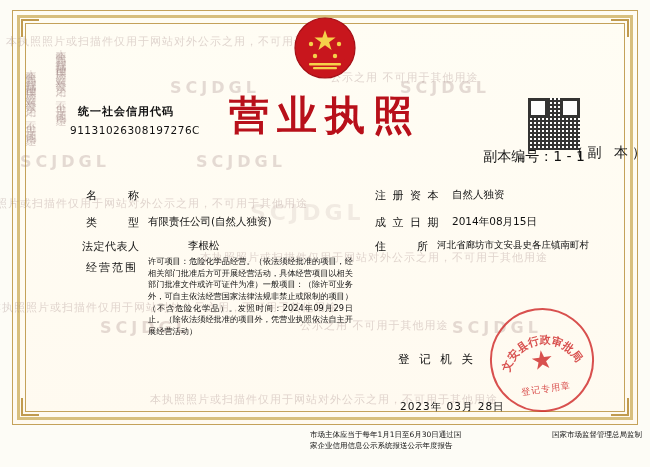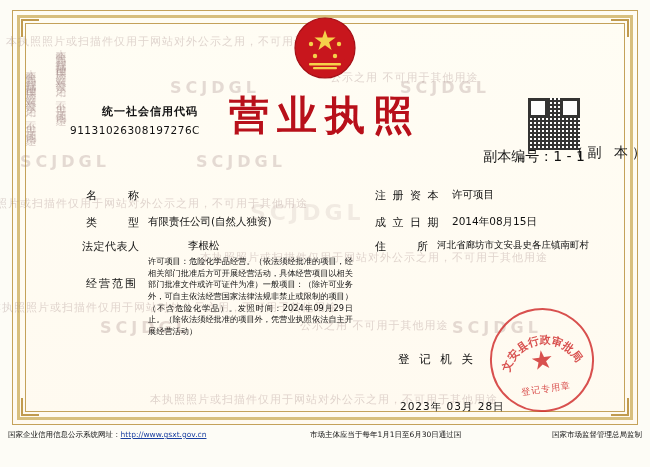--- a/index.html
+++ b/index.html
@@ -132,21 +132,20 @@
   }
   
   .code-label {
     position: absolute;
     left: 78px;
     top: 104px;
     font-size: 11px;
     letter-spacing: 1px;
     color: #111;
     font-weight: bold;
-    margin-left: 24px;
   }
   .code-value {
     position: absolute;
     left: 70px;
     top: 124px;
     font-size: 10.5px;
     letter-spacing: 0.5px;
     color: #111;
   }
   
@@ -359,25 +358,25 @@
 
     <div class="field-label" style="left:86px; top:188px;">名　　称</div>
 
     <div class="field-label" style="left:86px; top:215px;">类　　型</div>
     <div class="field-value" style="left:148px; top:215px;">有限责任公司(自然人独资)</div>
 
     <div class="field-label" style="left:82px; top:239px; letter-spacing:0.5px;">法定代表人</div>
     <div class="field-value" style="left:148px; top:239px;"></div>
     <div class="field-value" style="left:148px; top:239px;margin-left:40px;">李根松</div>
 
-    <div class="field-label" style="left:86px; top:260px; letter-spacing:2px;margin-top:16px;">经营范围</div>
+    <div class="field-label" style="left:86px; top:260px; letter-spacing:2px;">经营范围</div>
     <div class="scope-value">许可项目：危险化学品经营。（依法须经批准的项目，经相关部门批准后方可开展经营活动，具体经营项目以相关部门批准文件或许可证件为准）一般项目：（除许可业务外，可自主依法经营国家法律法规非禁止或限制的项目）（不含危险化学品）。发照时间：2024年09月29日止。（除依法须经批准的项目外，凭营业执照依法自主开展经营活动）</div>
 
     <div class="field-label" style="left:375px; top:188px; letter-spacing:1.5px;">注 册 资 本</div>
-    <div class="field-value" style="left:452px; top:188px;">许可项目</div>
+    <div class="field-value" style="left:452px; top:188px;">自然人独资</div>
 
     <div class="field-label" style="left:375px; top:215px; letter-spacing:1.5px;">成 立 日 期</div>
     <div class="field-value" style="left:452px; top:215px;">2014年08月15日</div>
 
     <div class="field-label" style="left:375px; top:239px;">住　　所</div>
     <div class="field-value" style="left:437px; top:239px; font-size:9.5px;">河北省廊坊市文安县史各庄镇南町村</div>
 
     <div class="reg-authority-label">登 记 机 关</div>
     <div class="issue-date">2023年  03月  28日</div>
 
@@ -390,24 +389,22 @@
           <textPath href="#arcTop" startOffset="50%">文安县行政审批局</textPath>
         </text>
       </svg>
       <div class="seal-star">★</div>
       <div class="seal-bottom">登记专用章</div>
     </div>
 
   </div>
 
   <div class="footer">
-    <div class="footer-left">
-      <span>国家企业信用信息公示系统网址：</span><a href="#">http://www.gsxt.gov.cn</a>
-    </div>
     <div class="footer-center">
       <div>市场主体应当于每年1月1日至6月30日通过国</div>
+      <div>家企业信用信息公示系统报送公示年度报告</div>
     </div>
     <div class="footer-right">
       <div>国家市场监督管理总局监制</div>
     </div>
   </div>
 
 </div>
 
 </body></html>

